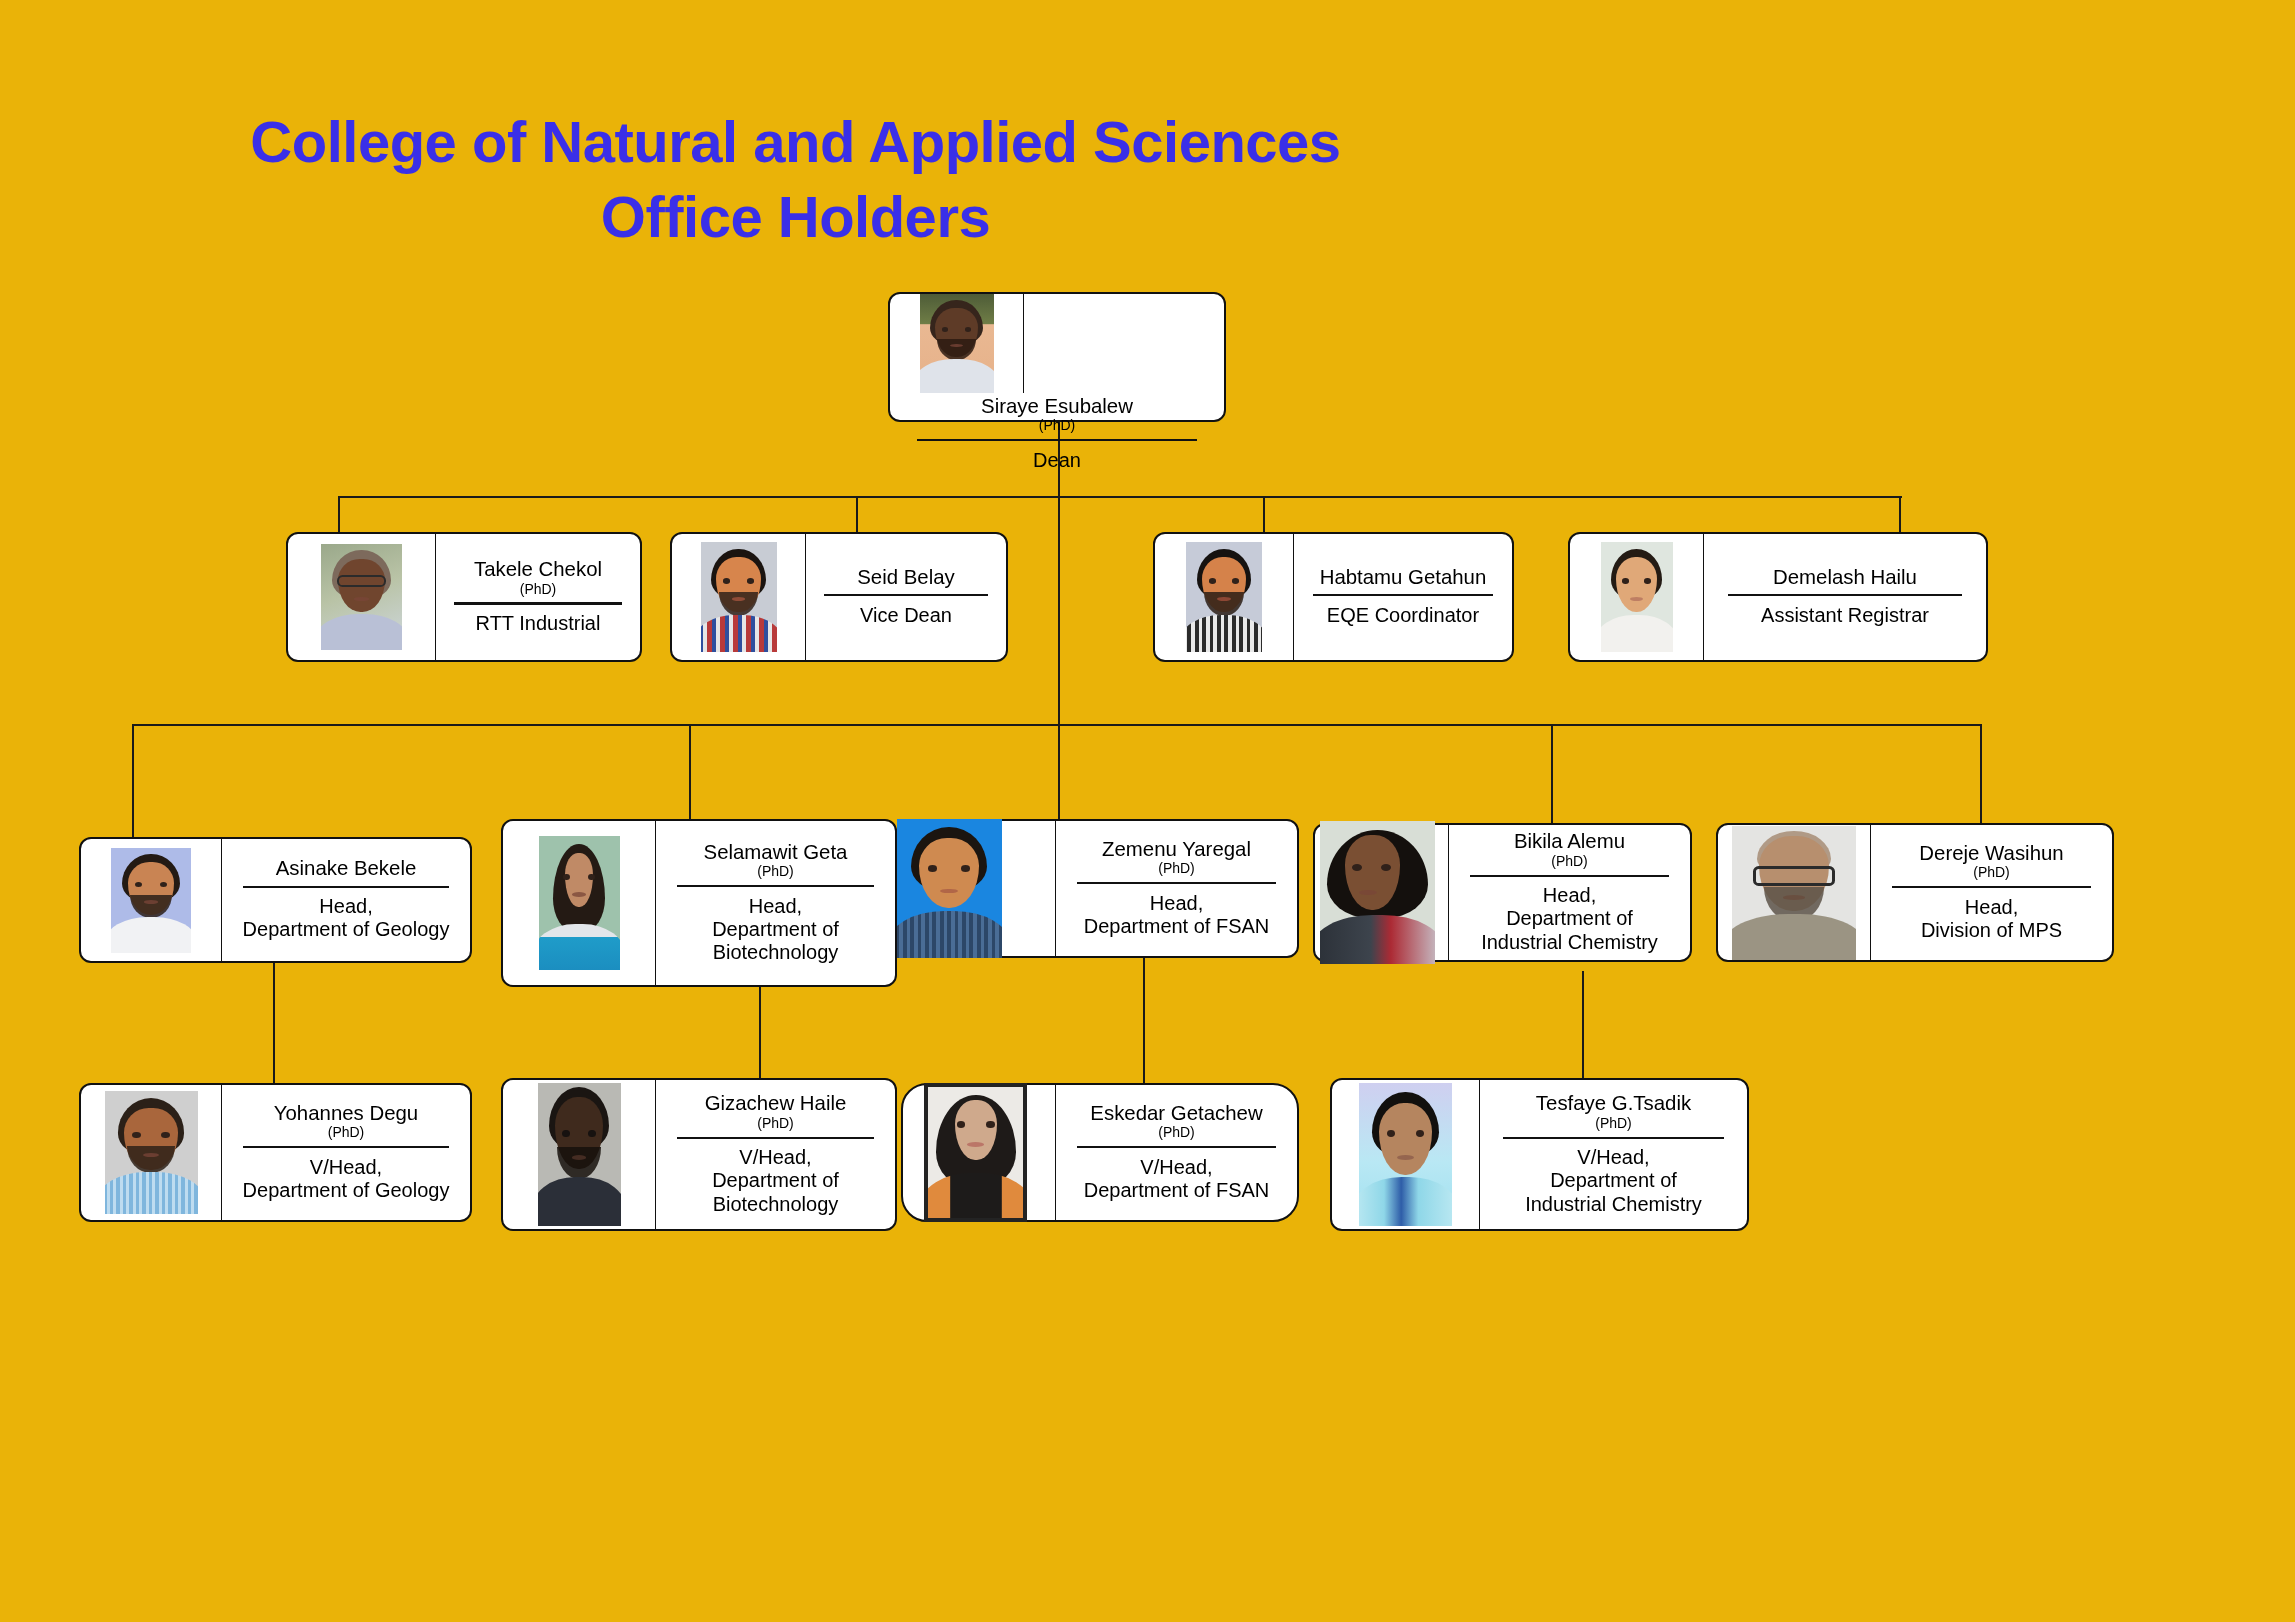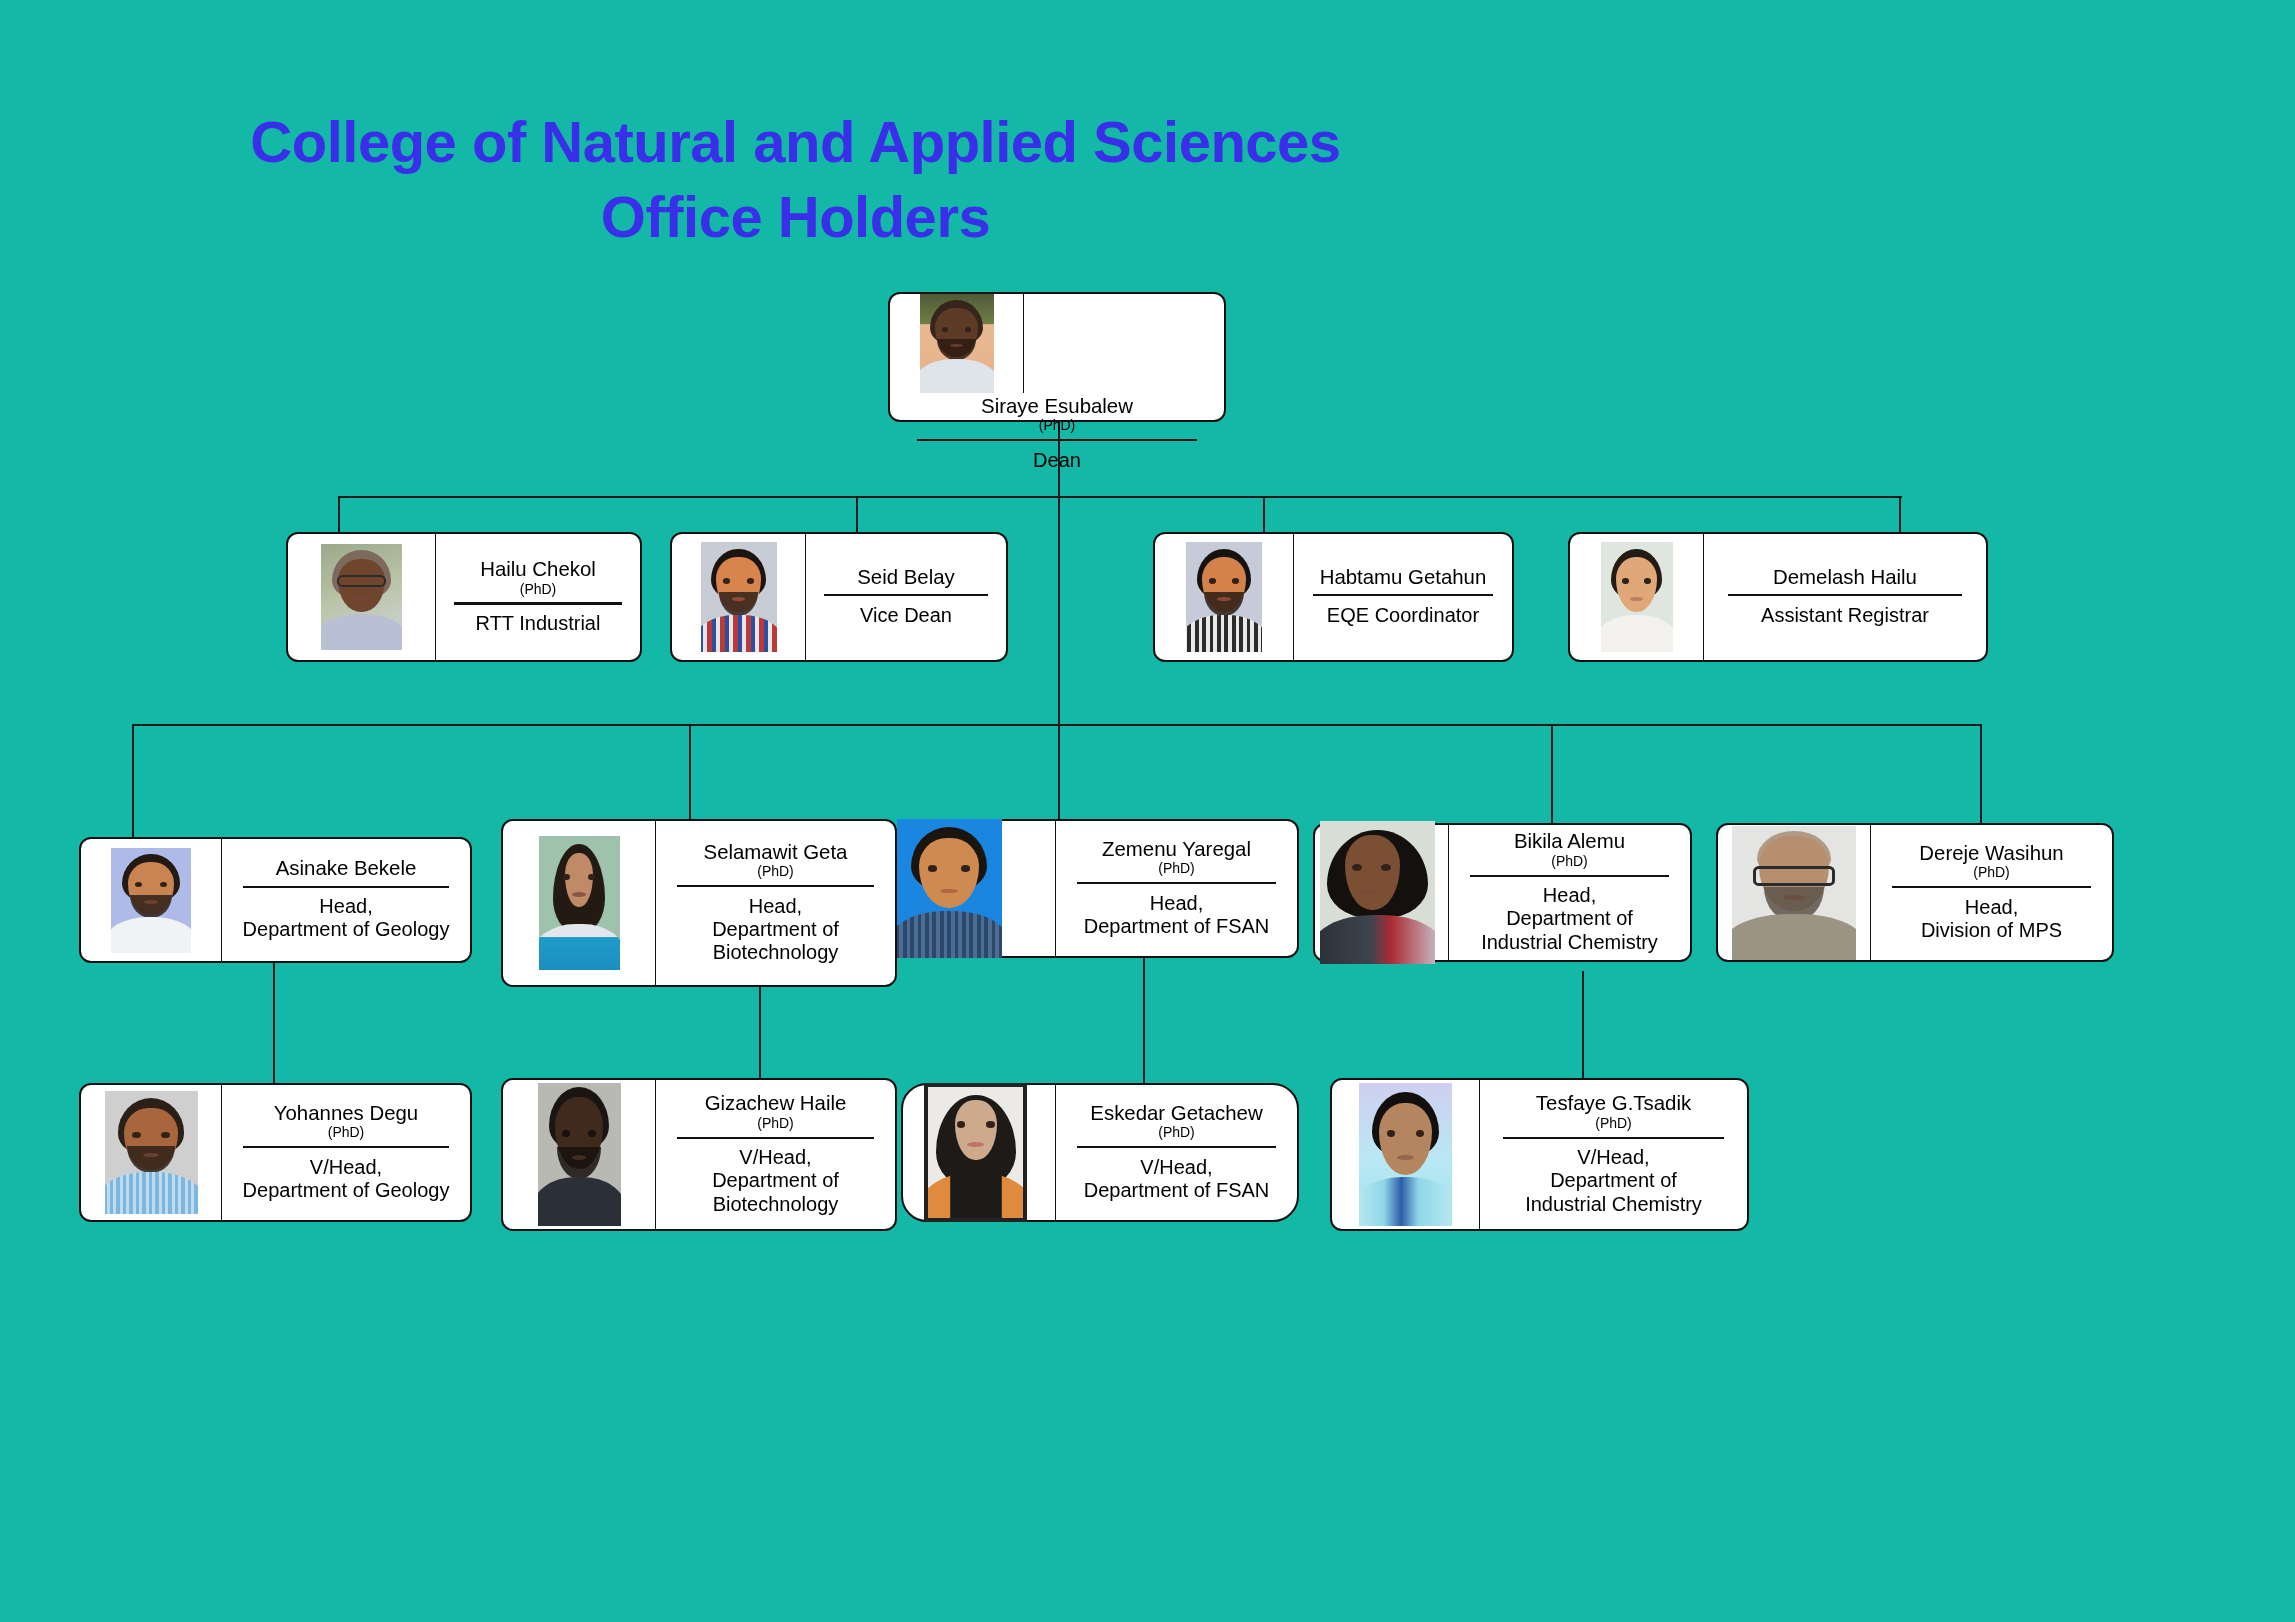--- a/index.html
+++ b/index.html
@@ -1,21 +1,21 @@
 <!DOCTYPE html>
 <html style="font-size:7.4px"><head>
 <meta charset="utf-8">
 <style>
   html,body{margin:0;padding:0;background:#ffffff;}
   body{font-family:"Liberation Sans",sans-serif;color:#000;}
 
   #canvas{
     position:relative;
     width:2295px;height:1623px;
-    background:#14b8a6;
+    background:#eab308;
     overflow:hidden;
   }
 
   
   #title{
     position:absolute;
     left:0;top:104px;width:2295px;
     text-align:center;
     color:#3A2FE8;
     font-weight:bold;
@@ -165,21 +165,21 @@
       <div class="portrait" style="width:81px;height:106px;">
         <div class="bg" style="background:linear-gradient(160deg,#9aa88a 0%,#b9c3a6 45%,#cfd8df 100%);"></div>
         <div class="hair" style="background:#7d6a5c;"></div>
         <div class="face" style="background:#70452e;"></div>
         <div class="glasses"></div>
         <div class="mouth"></div>
         <div class="body" style="background:#b9c0d6;"></div>
       </div>
     </div>
     <div class="info-cell">
-      <div class="nm">Hailu Chekol</div>
+      <div class="nm">Takele Chekol</div>
       <div class="phd">(PhD)</div>
       <div class="rule"></div>
       <div class="role">RTT Industrial</div>
     </div>
   </div>
 
   <div class="node" style="left:1153px;top:532px;width:361px;height:130px;">
     <div class="photo-cell" style="width:139px;">
       <div class="portrait" style="width:76px;height:110px;">
         <div class="bg" style="background:#c6cbd8;"></div>

